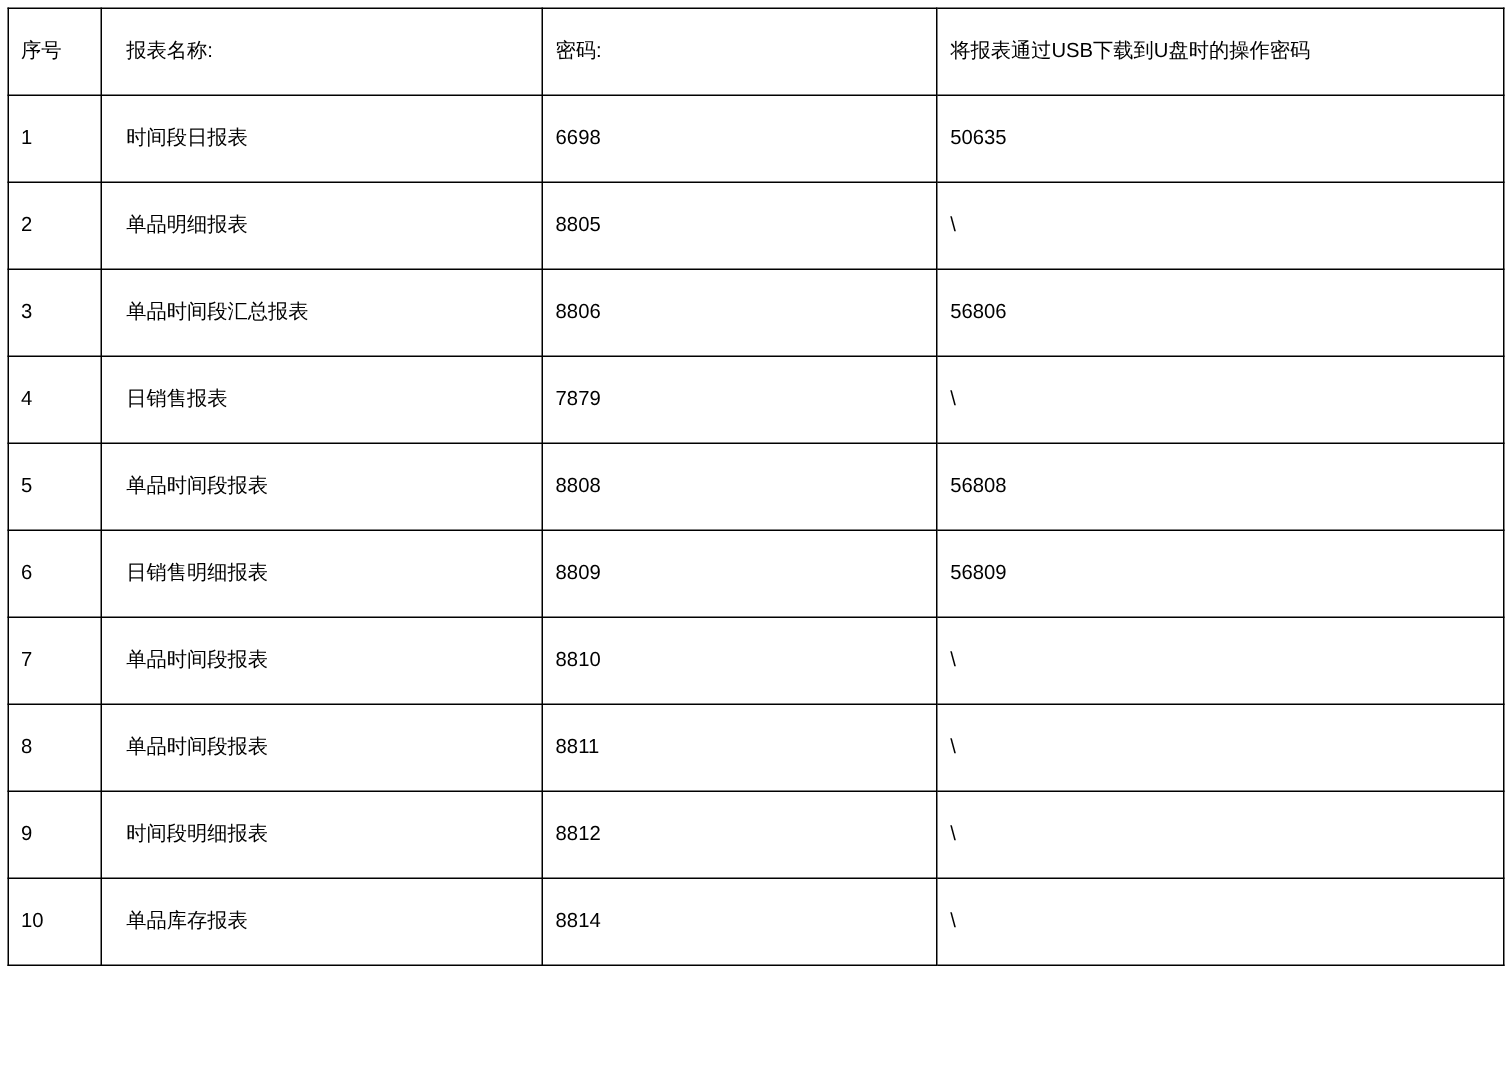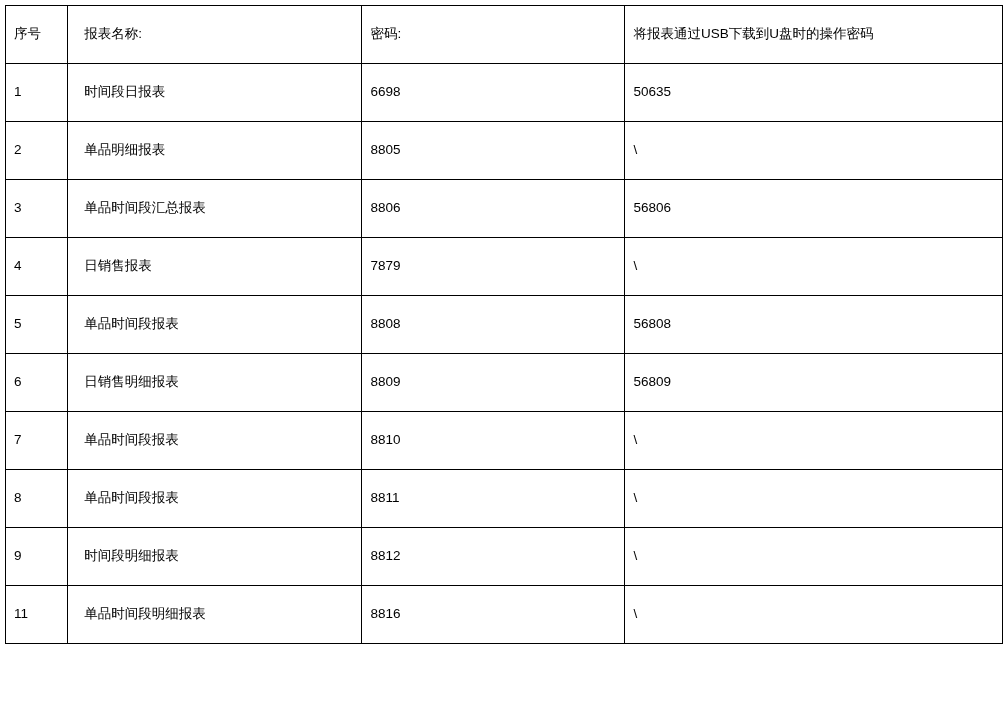--- a/index.html
+++ b/index.html
@@ -107,20 +107,20 @@
         <td class="col-pass">8811</td>
         <td class="col-usb">\</td>
       </tr>
       <tr>
         <td class="col-idx">9</td>
         <td class="col-name">时间段明细报表</td>
         <td class="col-pass">8812</td>
         <td class="col-usb">\</td>
       </tr>
       <tr>
-        <td class="col-idx">11</td>
-        <td class="col-name">单品时间段明细报表</td>
-        <td class="col-pass">8816</td>
+        <td class="col-idx">10</td>
+        <td class="col-name">单品库存报表</td>
+        <td class="col-pass">8814</td>
         <td class="col-usb">\</td>
       </tr>
     </tbody>
   </table>
 </div>
 
 </body></html>

